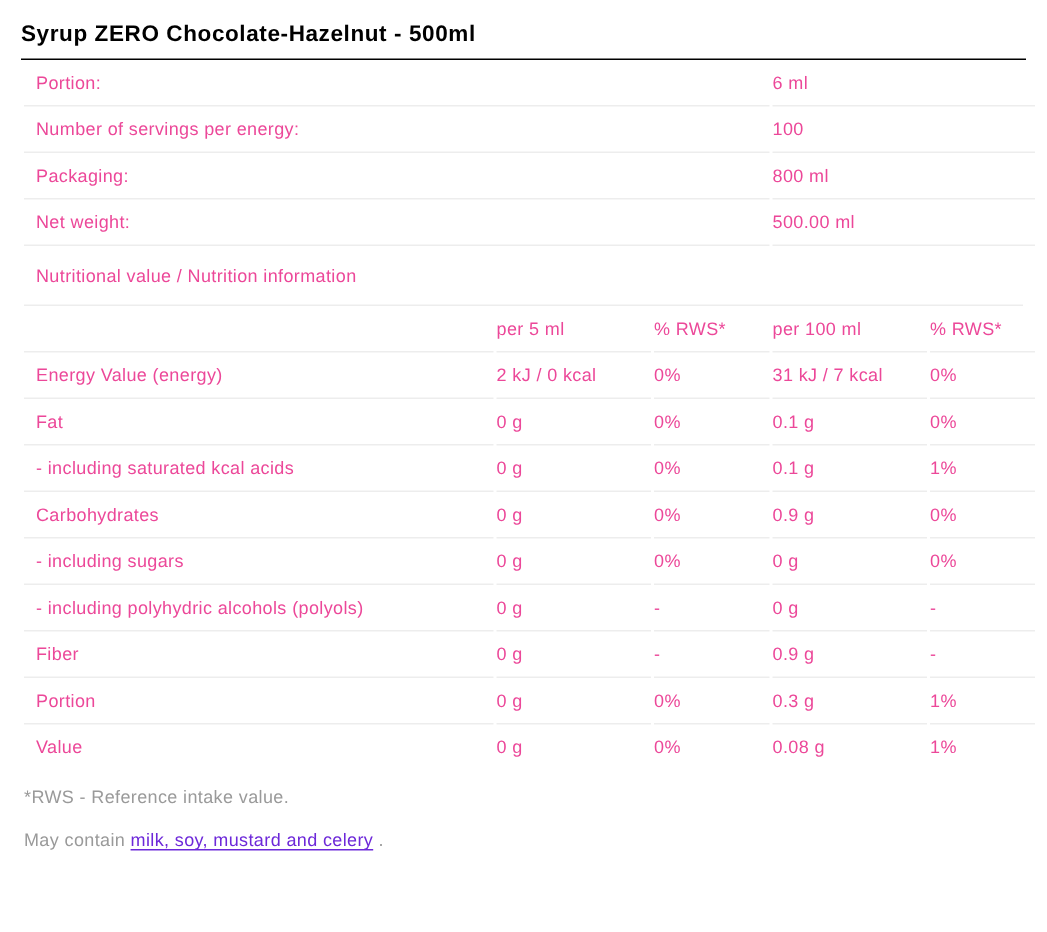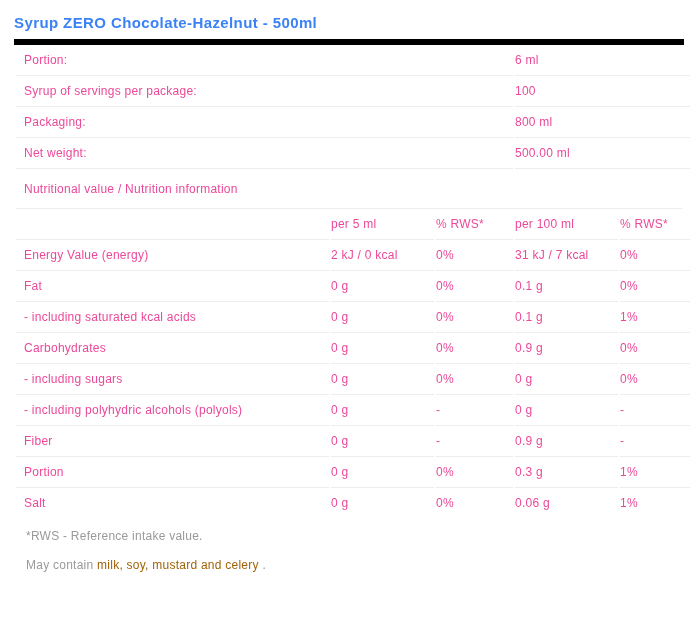--- a/index.html
+++ b/index.html
@@ -10,24 +10,24 @@
     -webkit-font-smoothing: antialiased;
   }
   .page {
     box-sizing: border-box;
     width: 698px;
     padding: 12px 14px 0 14px;
   }
   .title {
     font-size: 15px;
     font-weight: 600;
-    color: #3b82f6;
+    color: #000000;
     letter-spacing: 0.4px;
     padding: 2px 0 8px 0;
-    border-bottom: 6px solid #000000;
+    border-bottom: 1px solid #000000;
   }
   table {
     width: 670px;
     border-collapse: separate;
     border-spacing: 2px 0;
     table-layout: fixed;
     font-size: 12px;
     letter-spacing: 0.25px;
     color: #ec4899;
   }
@@ -46,43 +46,44 @@
   .section-row td { height: 39px; padding-left: 8px; }
   
   .nutri-table td.c0 { width: 305px; padding-left: 8px; }
   .nutri-table td.c1 { width: 103px; }
   .nutri-table td.c2 { width: 77px; }
   .nutri-table td.c3 { width: 103px; }
   .nutri-table td.c4 { width: 70px; }
   .nutri-table tr.last td { border-bottom: none; }
   
   .footer { padding-top: 10px; font-size: 12px; letter-spacing: 0.25px; line-height: 16px; color: #9a9a9a; }
-  .footer p { margin: 0 0 13px 12px; }
+  .footer p { margin: 0 0 13px 2px; }
   .footer p.ingredients { max-width: 668px; }
   .allergens {
-    color: #a16207;
+    color: #6d28d9;
+    text-decoration: underline;
     text-underline-offset: 2px;
     cursor: pointer;
   }
 </style>
 </head>
 <body>
 
 <div class="page">
 
   <div class="title">Syrup ZERO Chocolate-Hazelnut - 500ml</div>
 
   <table class="info-table">
     <tbody>
         <tr>
           <td class="cell label">Portion:</td>
           <td class="cell value">6 ml</td>
         </tr>
         <tr>
-          <td class="cell label">Syrup of servings per package:</td>
+          <td class="cell label">Number of servings per energy:</td>
           <td class="cell value">100</td>
         </tr>
         <tr>
           <td class="cell label">Packaging:</td>
           <td class="cell value">800 ml</td>
         </tr>
         <tr>
           <td class="cell label">Net weight:</td>
           <td class="cell value">500.00 ml</td>
         </tr>
@@ -156,24 +157,24 @@
           <td class="c4">-</td>
         </tr>
         <tr>
           <td class="c0">Portion</td>
           <td class="c1">0 g</td>
           <td class="c2">0%</td>
           <td class="c3">0.3 g</td>
           <td class="c4">1%</td>
         </tr>
         <tr class="last">
-          <td class="c0">Salt</td>
+          <td class="c0">Value</td>
           <td class="c1">0 g</td>
           <td class="c2">0%</td>
-          <td class="c3">0.06 g</td>
+          <td class="c3">0.08 g</td>
           <td class="c4">1%</td>
         </tr>
       </tbody>
   </table>
 
   <div class="footer">
     <p>*RWS - Reference intake value.</p>
     <p><span>May contain </span><span class="allergens">milk, soy, mustard and celery</span><span> .</span></p>
   </div>
 

